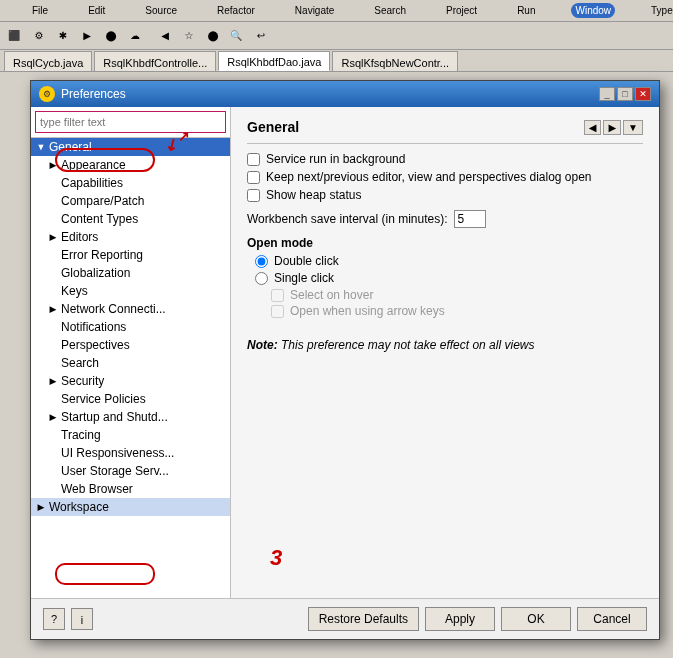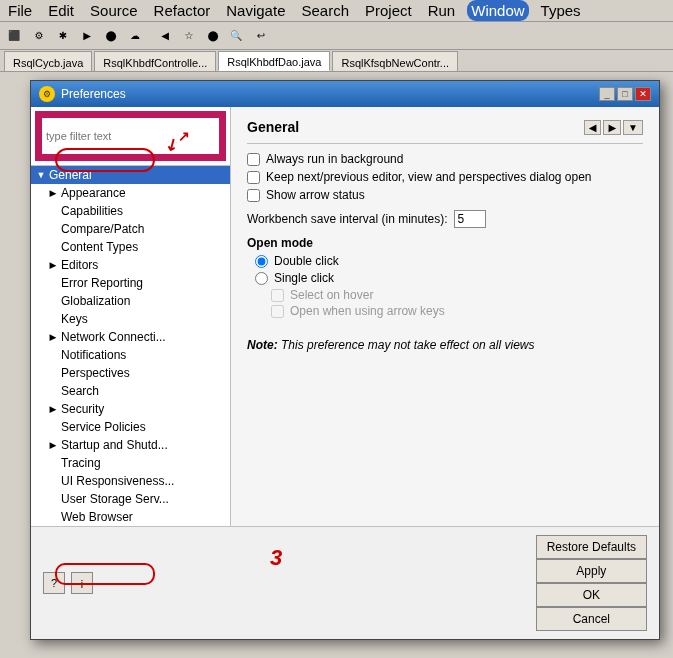--- a/index.html
+++ b/index.html
@@ -24,23 +24,24 @@
     .menu-bar {
       background: #d4d0c8;
       height: 22px;
       display: flex;
       align-items: center;
       padding: 0 4px;
       gap: 8px;
       border-bottom: 1px solid #999;
     }
     .menu-item {
-      font-size: 15px;
+      font-size: 10px;
       padding: 2px 4px;
       cursor: pointer;
+      margin-left: 24px;
     }
     .menu-item.active {
       background: #316ac5;
       color: white;
       border-radius: 9px;
     }
 
     
     .toolbar {
       background: #d4d0c8;
@@ -167,22 +168,22 @@
       flex-shrink: 0;
     }
 
     .filter-box {
       padding: 4px;
       border-bottom: 1px solid #c0c0c0;
     }
     .filter-input {
       width: 100%;
       height: 22px;
-      border: 7px solid #be185d;
-      padding: 18px 4px;
+      border: 1px solid #be185d;
+      padding: 10px 4px;
       font-size: 11px;
       color: #888;
       background: white;
     }
 
     .tree-content {
       flex: 1;
       overflow-y: auto;
       overflow-x: hidden;
     }
@@ -291,21 +292,21 @@
       background: #f0f0f0;
       border-top: 1px solid #c0c0c0;
       flex-shrink: 0;
     }
     .footer-left {
       display: flex;
       gap: 6px;
     }
     .footer-right {
       display: flex;
-      flex-direction: column;
+      gap: 6px;
     }
     .footer-icon-btn {
       width: 22px;
       height: 22px;
       border: 1px solid #888;
       background: #e8e4dc;
       display: flex;
       align-items: center;
       justify-content: center;
       font-size: 11px;
@@ -522,31 +523,31 @@
             <button style="font-size:10px;padding:1px 4px;border:1px solid #999;background:#e8e4dc;cursor:pointer;">◀</button>
             <button style="font-size:10px;padding:1px 4px;border:1px solid #999;background:#e8e4dc;cursor:pointer;">▶</button>
             <button style="font-size:10px;padding:1px 4px;border:1px solid #999;background:#e8e4dc;cursor:pointer;">▼</button>
           </div>
         </div>
 
         <div style="border-bottom:1px solid #c0c0c0; margin-bottom:8px;"></div>
 
         <div class="checkbox-row">
           <input type="checkbox" id="cb-always-run" style="">
-          <label class="checkbox-label" for="cb-always-run">Always run in background</label>
+          <label class="checkbox-label" for="cb-always-run">Service run in background</label>
         </div>
 
         <div class="checkbox-row">
           <input type="checkbox" id="cb-keep-next" style="">
           <label class="checkbox-label" for="cb-keep-next">Keep next/previous editor, view and perspectives dialog open</label>
         </div>
 
         <div class="checkbox-row">
           <input type="checkbox" id="cb-show-heap" style="">
-          <label class="checkbox-label" for="cb-show-heap">Show arrow status</label>
+          <label class="checkbox-label" for="cb-show-heap">Show heap status</label>
         </div>
 
         <div class="field-row">
           <label>Workbench save interval (in minutes):</label>
           <input type="text" id="save-interval" value="5" style="">
         </div>
 
         <div class="group-label">Open mode</div>
 
         <div class="radio-row">

